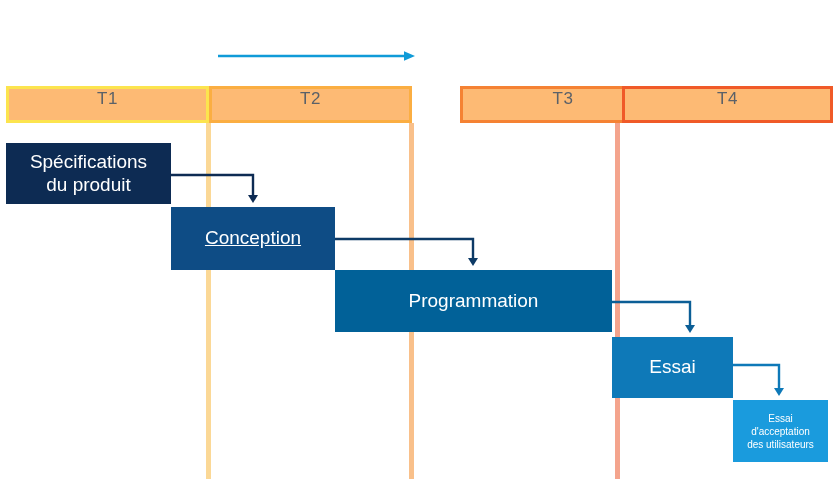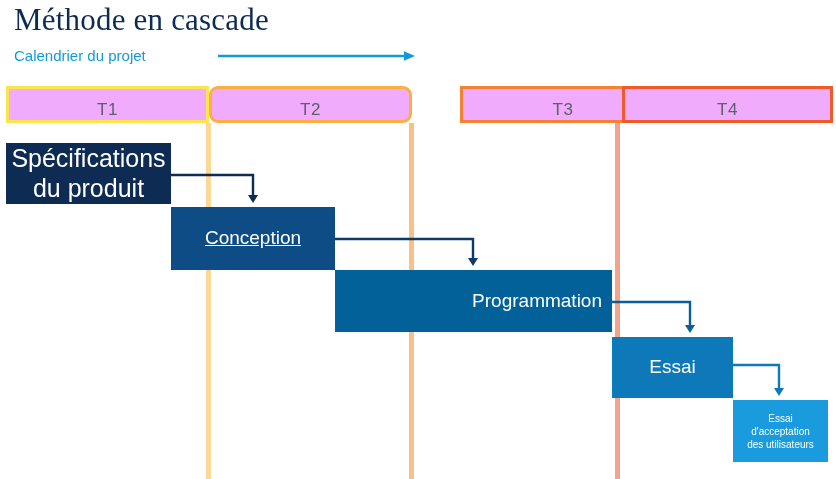--- a/index.html
+++ b/index.html
@@ -46,26 +46,26 @@
     top: 49px;
     width: 198px;
     height: 14px;
   }
 
   
   .quarter-cell {
     position: absolute;
     top: 86px;
     height: 37px;
-    background: #f0abfc;
+    background: #fdba74;
     box-sizing: border-box;
     border-style: solid;
     border-width: 3px;
     display: flex;
-    align-items: flex-end;
+    align-items: flex-start;
     justify-content: center;
   }
   .quarter-label {
     font-size: 17px;
     color: #5B6168;
     letter-spacing: 0.5px;
   }
 
   
   .gridline {
@@ -83,51 +83,49 @@
     justify-content: center;
     text-align: center;
     color: #ffffff;
     box-sizing: border-box;
   }
   .phase-label {
     display: block;
     padding: 0 10px;
     line-height: 1.18;
   }
-  .bar-1 .phase-label { font-size: 25px; }
+  .bar-1 .phase-label { font-size: 19px; }
   .bar-2 .phase-label { font-size: 19px; text-decoration: underline; }
   .bar-3 .phase-label { font-size: 19px; }
   .bar-4 .phase-label { font-size: 19px; }
   .bar-5 .phase-label { font-size: 10px; line-height: 1.3; padding: 0 4px; }
 
   
   .connector {
     position: absolute;
     overflow: visible;
   }
 </style>
 </head>
 <body>
 
 <div id="canvas">
 
-  <div id="page-title">Méthode en cascade</div>
 
-  <div id="subtitle">Calendrier du projet</div>
 
   <svg id="timeline-arrow" viewBox="0 0 198 14">
     <line x1="0" y1="7" x2="188" y2="7" stroke="#109BD8" stroke-width="2.6"></line>
     <polygon points="186,2.2 197,7 186,11.8" fill="#109BD8"></polygon>
   </svg>
 
   <div id="quarters">
       <div class="quarter-cell" style="left: 6px; width: 203px; border-color: rgb(252, 228, 78);">
         <span class="quarter-label">T1</span>
       </div>
-      <div class="quarter-cell" style="left: 209px; width: 203px; border-color: rgb(251, 174, 66); border-radius: 9px;">
+      <div class="quarter-cell" style="left: 209px; width: 203px; border-color: rgb(251, 174, 66);">
         <span class="quarter-label">T2</span>
       </div>
       <div class="quarter-cell" style="left: 412px; width: 206px; border-color: rgb(245, 130, 51); margin-left: 48px;">
         <span class="quarter-label">T3</span>
       </div>
       <div class="quarter-cell" style="left: 622px; width: 211px; border-color: rgb(240, 90, 40);">
         <span class="quarter-label">T4</span>
       </div>
     </div>
 
@@ -156,21 +154,21 @@
       </svg>
     </div>
 
   <div id="phases">
       <div class="phase-bar bar-1" style="left: 6px; top: 143px; width: 165px; height: 61px; background: rgb(13, 43, 83);">
         <span class="phase-label">Spécifications<br>du produit</span>
       </div>
       <div class="phase-bar bar-2" style="left: 171px; top: 207px; width: 164px; height: 63px; background: rgb(14, 76, 133);">
         <span class="phase-label">Conception</span>
       </div>
-      <div class="phase-bar bar-3" style="left: 335px; top: 270px; width: 277px; height: 62px; background: rgb(1, 97, 152); justify-content: flex-end;">
+      <div class="phase-bar bar-3" style="left: 335px; top: 270px; width: 277px; height: 62px; background: rgb(1, 97, 152);">
         <span class="phase-label">Programmation</span>
       </div>
       <div class="phase-bar bar-4" style="left: 612px; top: 337px; width: 121px; height: 61px; background: rgb(14, 121, 184);">
         <span class="phase-label">Essai</span>
       </div>
       <div class="phase-bar bar-5" style="left: 733px; top: 400px; width: 95px; height: 62px; background: rgb(26, 155, 221);">
         <span class="phase-label">Essai<br>d'acceptation<br>des utilisateurs</span>
       </div>
     </div>
 

